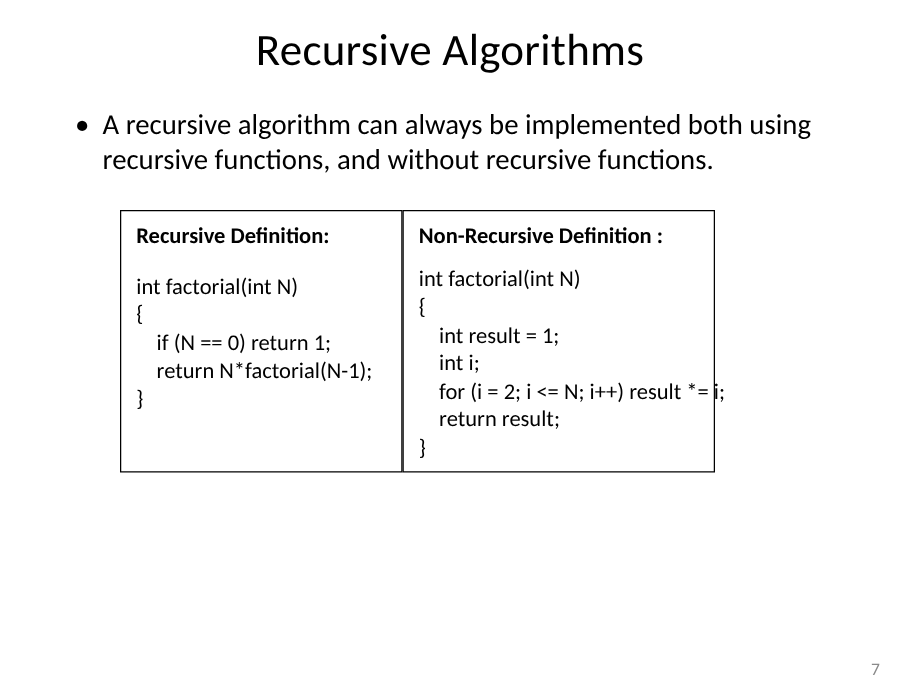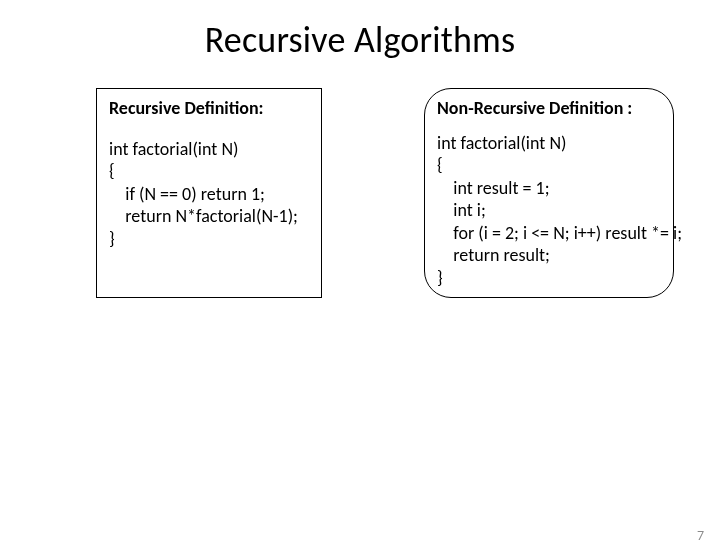--- a/index.html
+++ b/index.html
@@ -42,37 +42,35 @@
     content: "•";
     position: absolute;
     left: 0;
     top: 0;
   }
   .term {
     text-decoration: underline;
   }
   .boxes {
     display: flex;
-    justify-content: space-between;
     margin: 26px 46px 0 72px;
     padding-left: 24px;
   }
   .box {
     border: 1px solid #000;
     padding: 8px 12px 8px 12px;
     font-size: 18px;
     line-height: 1.25;
     box-sizing: border-box;
   }
   .box-left {
     width: 226px;
   }
   .box-right {
     width: 250px;
-    border-radius: 27px;
   }
   .box-title {
     font-weight: 700;
     margin-bottom: 18px;
   }
   .box-title-tight {
     font-weight: 700;
     margin-bottom: 12px;
   }
   .code {
@@ -89,20 +87,23 @@
   }
 </style>
 </head>
 <body>
 
 <div class="slide">
 
   <div class="title">Recursive Algorithms</div>
 
   <ul class="bullets">
+    <li>
+      <span>A recursive algorithm can always be implemented both using recursive functions, and without recursive functions.</span>
+    </li>
   </ul>
 
   <div class="boxes">
     <div class="box box-left">
       <div class="box-title">Recursive  Definition:</div>
       <div class="code">int factorial(int N)
 {
     if (N == 0) return 1;
     return N*factorial(N-1);
 }</div>

